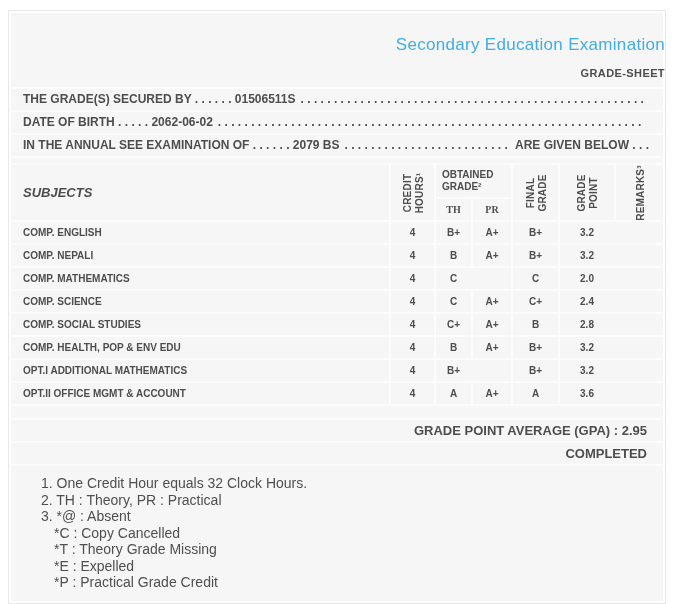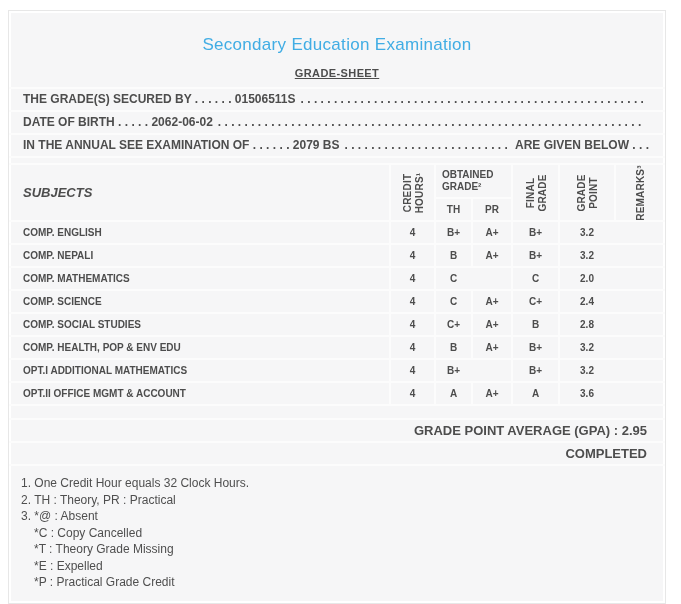--- a/index.html
+++ b/index.html
@@ -12,23 +12,23 @@
   *{box-sizing:border-box;margin:0;padding:0;}
   html,body{width:681px;height:604px;background:#ffffff;overflow:hidden;
     font-family:"Liberation Sans",sans-serif;color:var(--txt);}
   .panel{
     position:absolute;left:8px;top:10px;width:658px;height:594px;
     background:var(--panel);
     border:1px solid var(--edge);
     box-shadow:inset 0 0 0 2px #ffffff;
   }
   
-  .title-area{padding-top:24px;text-align:center;}
+  .title-area{padding-top:24px;text-align:right;}
   .title{font-size:17px;letter-spacing:.3px;color:var(--accent);font-weight:400;}
-  .subtitle{margin-top:12px;font-size:11px;font-weight:700;letter-spacing:.4px;color:var(--txt);text-decoration:underline;}
+  .subtitle{margin-top:12px;font-size:11px;font-weight:700;letter-spacing:.4px;color:var(--txt);}
   
   .info-block{margin-top:8px;border-bottom:2px solid var(--sep);}
   .info-row{display:flex;height:23px;border-top:2px solid var(--sep);line-height:21px;
     padding:0 16px 0 14px;font-size:12px;font-weight:700;white-space:nowrap;}
   .info-fill{flex:1;overflow:hidden;padding-left:5px;}
   .info-right{padding-left:5px;}
   
   .grades-table{margin-top:5px;}
   .thead{display:flex;height:57px;border-top:2px solid var(--sep);}
   .c-subject{width:380px;}
@@ -39,37 +39,37 @@
   .c-gp{width:56px;}
   .c-remarks{flex:1;}
   .vcell{position:relative;border-left:2px solid var(--sep);}
   .vlab{position:absolute;top:50%;left:50%;transform:translate(-50%,-50%) rotate(-90deg);
     width:48px;text-align:center;font-size:10px;font-weight:700;line-height:1.15;letter-spacing:.2px;}
   .vlab.wide{width:58px;}
   .h-subjects{display:flex;align-items:center;padding-left:14px;font-size:13px;font-weight:700;font-style:italic;}
   .og-group{width:77px;border-left:2px solid var(--sep);display:flex;flex-direction:column;}
   .og-top{height:32px;display:flex;align-items:center;justify-content:center;text-align:left;
     font-size:10px;font-weight:700;line-height:1.2;padding:0 6px;}
-  .og-sub{display:flex;height:23px;border-top:2px solid var(--sep);}
+  .og-sub{display:flex;height:23px;border-top:2px solid var(--sep);font-family:Liberation Serif, serif;}
   .og-sub .sub-th{width:35px;text-align:center;line-height:21px;font-size:10px;font-weight:700;}
   .og-sub .sub-pr{width:40px;border-left:2px solid var(--sep);text-align:center;line-height:21px;
     font-size:10px;font-weight:700;}
   .tbody{border-bottom:2px solid var(--sep);}
   .trow{display:flex;height:23px;border-top:2px solid var(--sep);line-height:21px;
     font-size:10px;font-weight:700;align-items:flex-end;}
   .trow .c-subject{padding-left:14px;text-align:left;}
   .trow .cell{text-align:center;border-left:2px solid var(--sep);}
   
   .spacer{height:12px;}
   .summary{border-bottom:2px solid var(--sep);}
   .sumrow{height:23px;border-top:2px solid var(--sep);line-height:21px;text-align:right;
     padding-right:18px;font-size:13px;font-weight:700;}
   
   .notes{padding:9px 14px 0 12px;}
-  .note-line{font-size:12px;line-height:16.5px;font-weight:400;color:#4f4f4f;}
+  .note-line{font-size:14px;line-height:16.5px;font-weight:400;color:#4f4f4f;margin-left:20px;}
   .note-line.indented{padding-left:13px;}
 </style>
 </head>
 <body>
 
 <div class="panel">
 
   <div class="title-area">
     <div class="title">Secondary Education Examination</div>
     <div class="subtitle">GRADE-SHEET</div>

